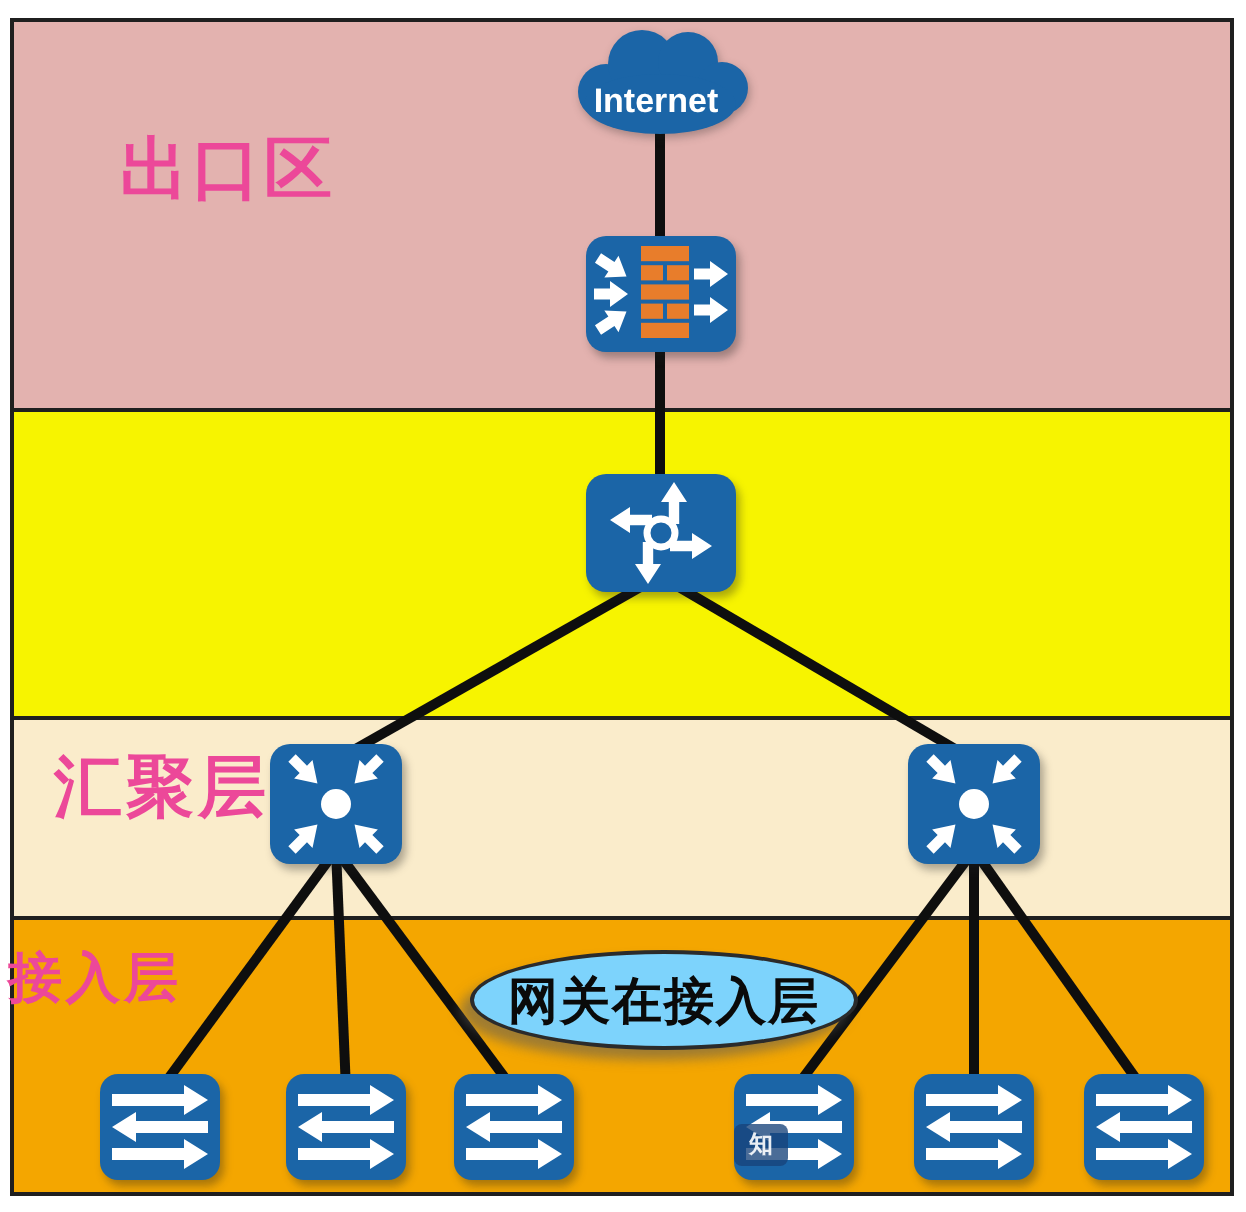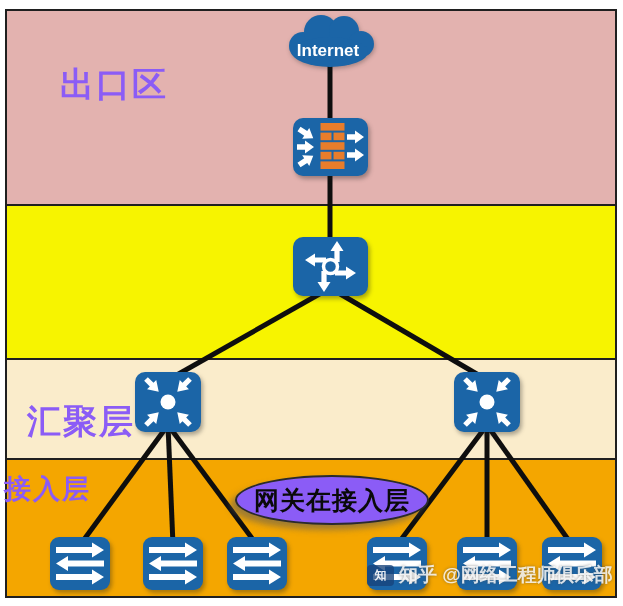--- a/index.html
+++ b/index.html
@@ -5,32 +5,32 @@
   html,body{margin:0;padding:0;background:#ffffff;}
   .canvas{
     position:relative;width:623px;height:606px;background:#ffffff;overflow:hidden;
     font-family:"Liberation Sans","DejaVu Sans",sans-serif;
   }
   .band{position:absolute;left:5px;width:612px;border:2px solid #1f1f1f;box-sizing:border-box;}
   .band-exit{top:9px;height:197px;background:#e3b2af;}
   .band-core{top:204px;height:156px;background:#f7f400;}
   .band-agg{top:358px;height:102px;background:#faeccb;}
   .band-access{top:458px;height:140px;background:#f4a600;}
-  .layer-label{position:absolute;color:#8b5cf6;font-weight:bold;letter-spacing:2px;z-index:5;}
+  .layer-label{position:absolute;color:#ec4899;font-weight:bold;letter-spacing:2px;z-index:5;}
   .lbl-exit{left:60px;top:62px;font-size:34px;}
   .lbl-core{left:56px;top:244px;font-size:34px;}
-  .lbl-agg{left:27px;top:371px;font-size:34px;margin-top:28px;}
+  .lbl-agg{left:27px;top:371px;font-size:34px;}
   .lbl-access{left:4px;top:471px;font-size:27px;}
   .wires{position:absolute;left:0;top:0;z-index:2;}
   .node{position:absolute;z-index:4;line-height:0;}
   .node svg{filter:drop-shadow(2px 3px 2px rgba(30,30,30,0.35));}
   .cloud-node svg{filter:drop-shadow(1px 2px 2px rgba(30,30,30,0.3));}
   .gateway-ellipse{
     position:absolute;left:235px;top:475px;width:194px;height:50px;
-    background:#8b5cf6;border:2px solid #2b2b2b;border-radius:50%;
+    background:#7dd3fc;border:2px solid #2b2b2b;border-radius:50%;
     box-shadow:-5px 5px 6px rgba(90,90,90,0.55);
     display:flex;align-items:center;justify-content:center;z-index:3;box-sizing:border-box;
   }
   .gateway-ellipse span{font-size:25px;font-weight:bold;color:#0a0a0a;letter-spacing:1px;}
   .watermark{
     position:absolute;left:367px;top:562px;z-index:10;display:flex;align-items:center;gap:5px;
   }
   .wm-logo{
     width:27px;height:21px;background:rgba(23,66,122,0.78);border-radius:4px;
     display:flex;align-items:center;justify-content:center;color:rgba(255,255,255,0.9);
@@ -203,16 +203,15 @@
       </g>
     </svg>
   </div>
 
   <div class="gateway-ellipse">
     <span>网关在接入层</span>
   </div>
 
   <div class="watermark">
     <div class="wm-logo">知</div>
-    <div class="wm-text">知乎 @网络工程师俱乐部</div>
   </div>
 
 </div>
 
 </body></html>

